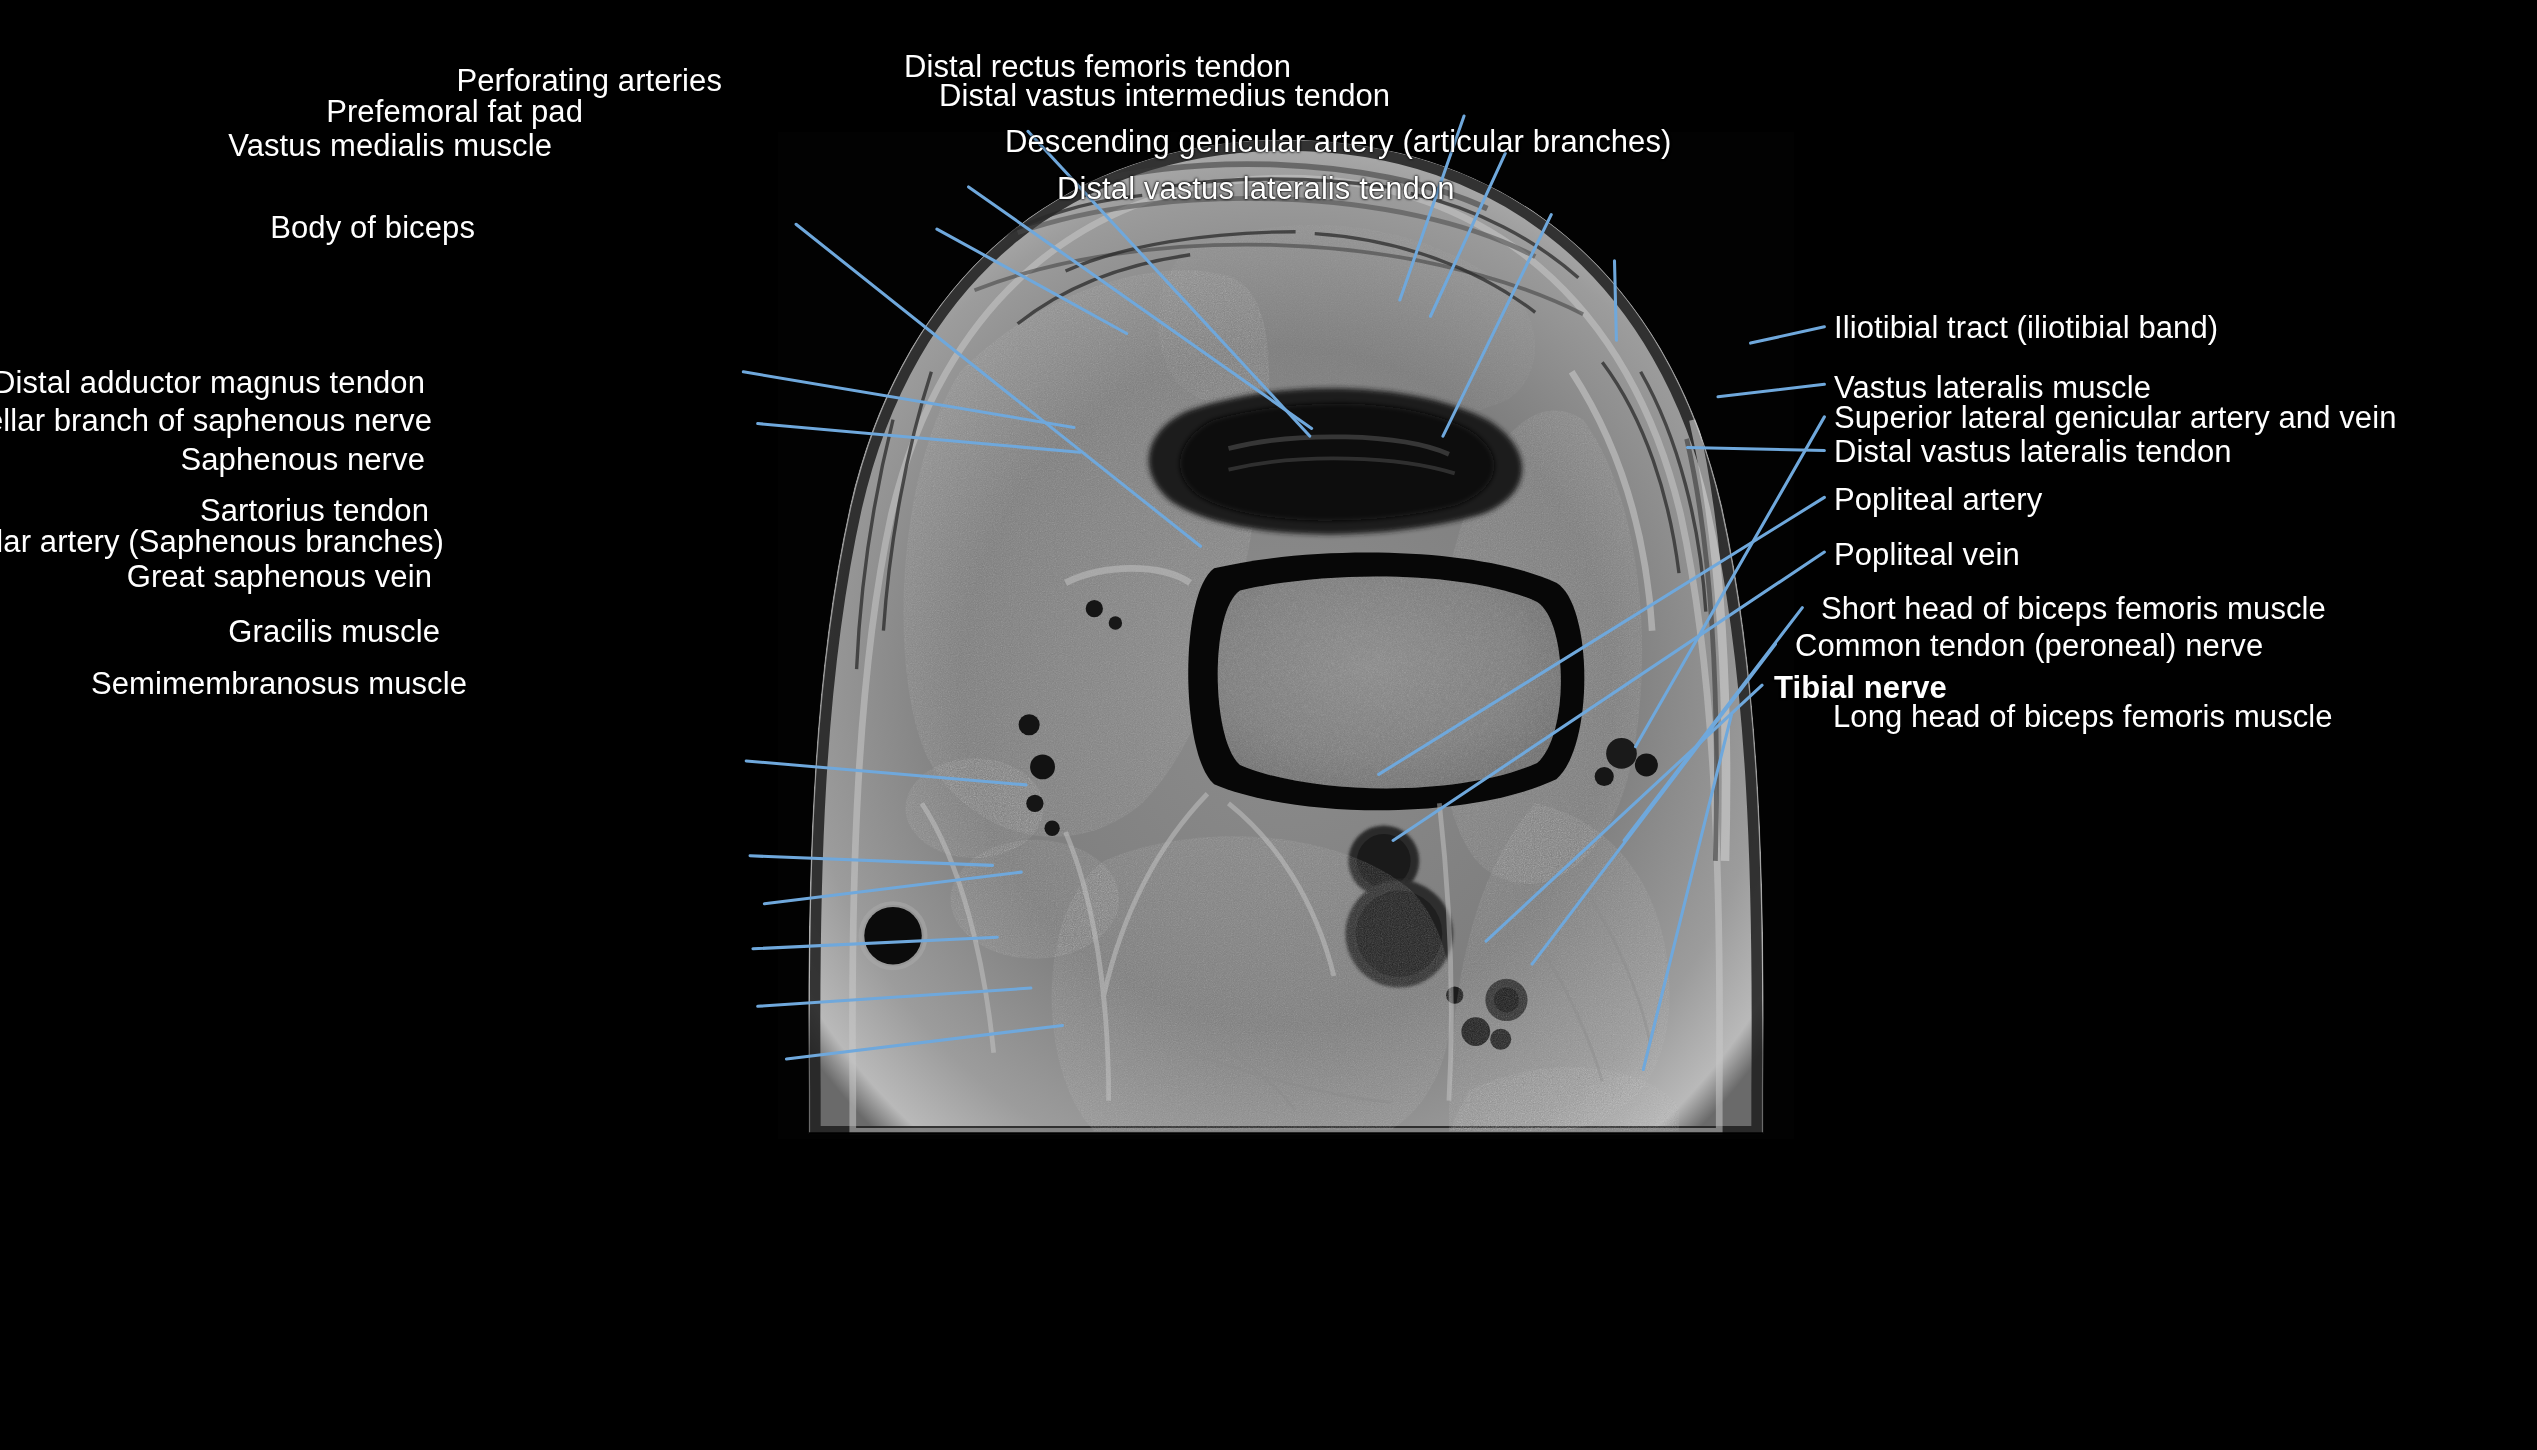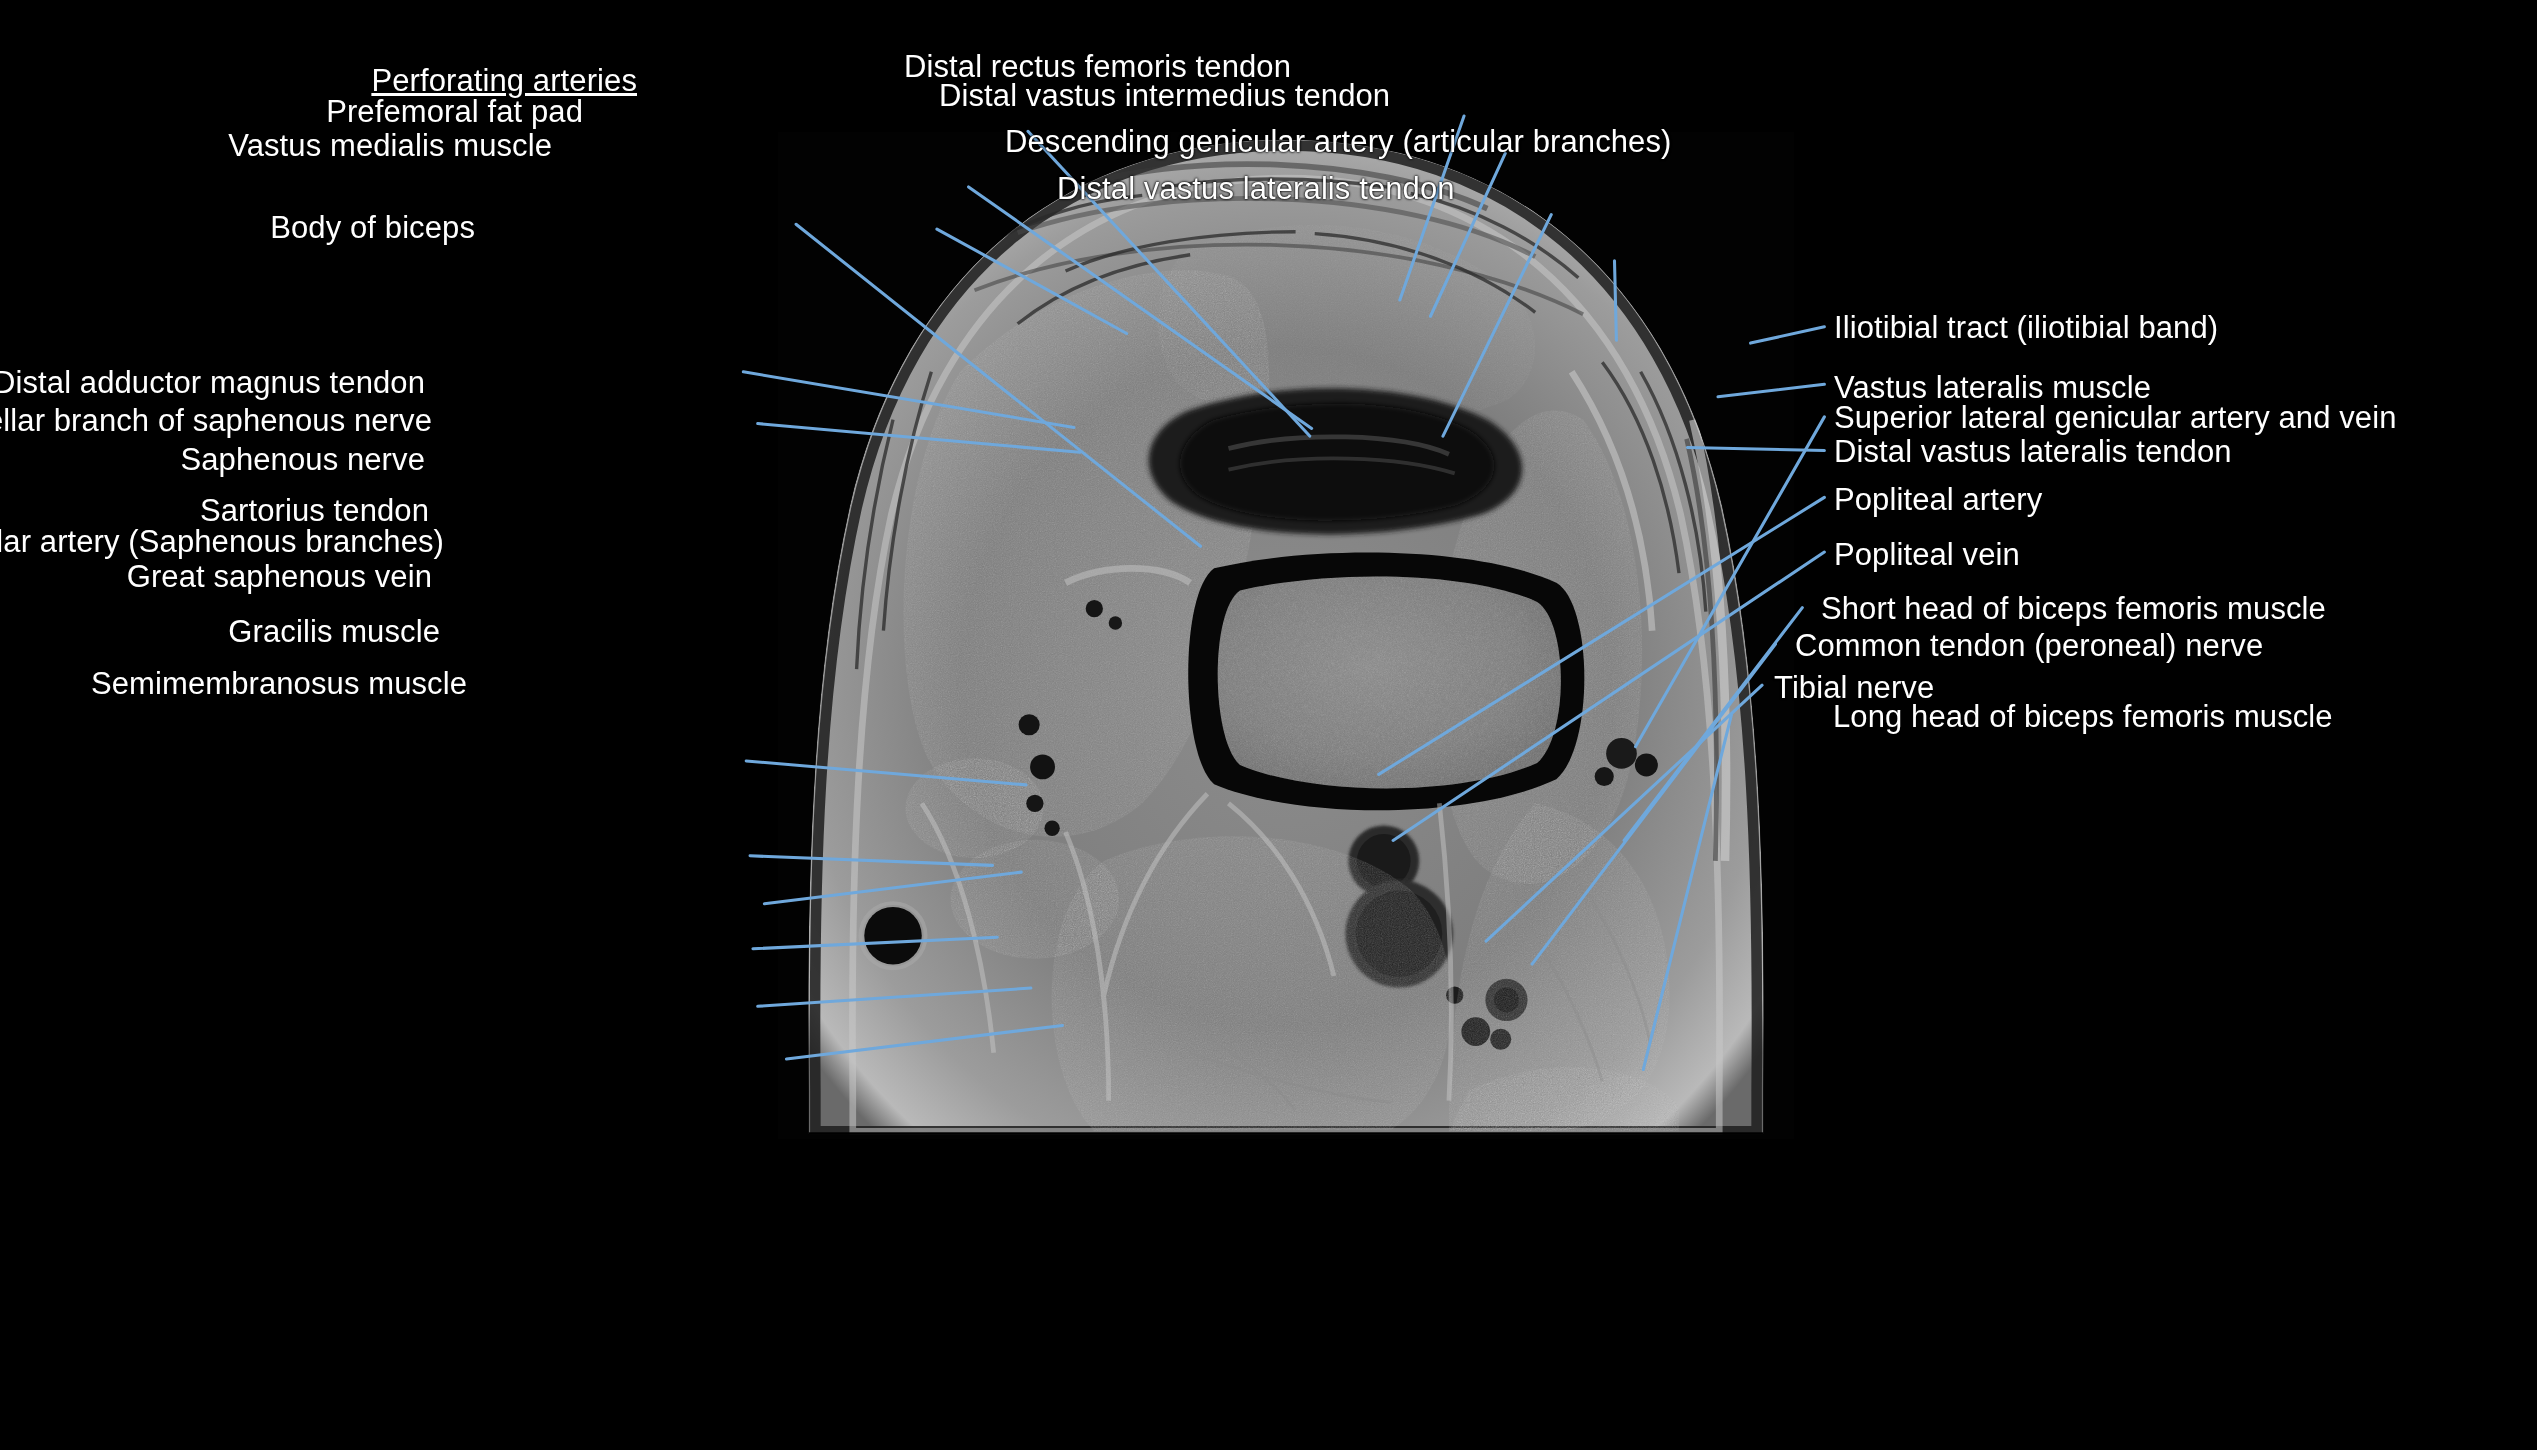--- a/index.html
+++ b/index.html
@@ -255,21 +255,21 @@
         <polyline points="1903,519 1438,808"></polyline>
         <polyline points="1903,576 1453,877"></polyline>
         <polyline points="1880,634 1694,877"></polyline>
         <polyline points="1852,672 1598,1006"></polyline>
         <polyline points="1838,715 1550,982"></polyline>
         <polyline points="1806,746 1714,1116"></polyline>
       </g>
   </svg>
 
   <div id="labels-left">
-      <div class="lbl l" style="right: 1901px; top: 65px; text-decoration: underline;">Perforating arteries</div>
+      <div class="lbl l" style="right: 1816px; top: 65px;">Perforating arteries</div>
       <div class="lbl l" style="right: 1955px; top: 96px;">Prefemoral fat pad</div>
       <div class="lbl l" style="right: 1986px; top: 130px;">Vastus medialis muscle</div>
       <div class="lbl l" style="right: 2063px; top: 212px;">Body of biceps</div>
       <div class="lbl l" style="right: 2113px; top: 367px;">Distal adductor magnus tendon</div>
       <div class="lbl l" style="right: 2106px; top: 405px;">Infrapatellar branch of saphenous nerve</div>
       <div class="lbl l" style="right: 2113px; top: 444px;">Saphenous nerve</div>
       <div class="lbl l" style="right: 2109px; top: 495px;">Sartorius tendon</div>
       <div class="lbl l" style="right: 2094px; top: 526px;">Descending genicular artery (Saphenous branches)</div>
       <div class="lbl l" style="right: 2106px; top: 561px;">Great saphenous vein</div>
       <div class="lbl l" style="right: 2098px; top: 616px;">Gracilis muscle</div>
@@ -281,18 +281,18 @@
       <div class="lbl r" style="left: 1005px; top: 126px;">Descending genicular artery (articular branches)</div>
       <div class="lbl r" style="left: 1057px; top: 173px;">Distal vastus lateralis tendon</div>
       <div class="lbl r" style="left: 1834px; top: 312px;">Iliotibial tract (iliotibial band)</div>
       <div class="lbl r" style="left: 1834px; top: 372px;">Vastus lateralis muscle</div>
       <div class="lbl r" style="left: 1834px; top: 402px;">Superior lateral genicular artery and vein</div>
       <div class="lbl r" style="left: 1834px; top: 436px;">Distal vastus lateralis tendon</div>
       <div class="lbl r" style="left: 1834px; top: 484px;">Popliteal artery</div>
       <div class="lbl r" style="left: 1834px; top: 539px;">Popliteal vein</div>
       <div class="lbl r" style="left: 1821px; top: 593px;">Short head of biceps femoris muscle</div>
       <div class="lbl r" style="left: 1795px; top: 630px;">Common tendon (peroneal) nerve</div>
-      <div class="lbl r" style="left: 1774px; top: 672px;">Tibial nerve</div>
+      <div class="lbl r" style="left: 1774px; top: 672px; font-weight: bold;">Tibial nerve</div>
       <div class="lbl r" style="left: 1833px; top: 701px;">Long head of biceps femoris muscle</div>
     </div>
 
 </div>
 
 
 </body></html>

